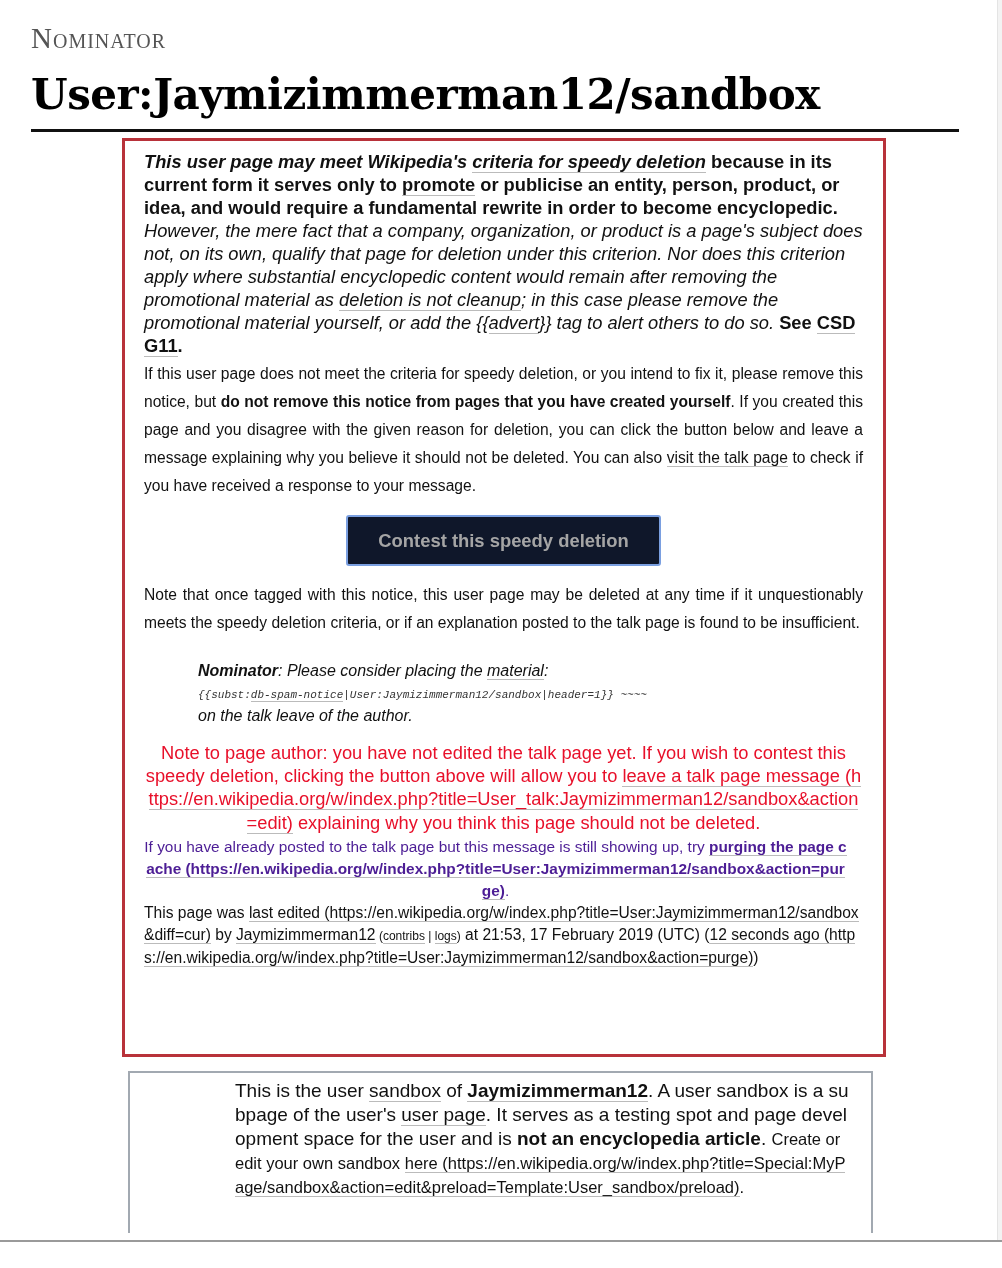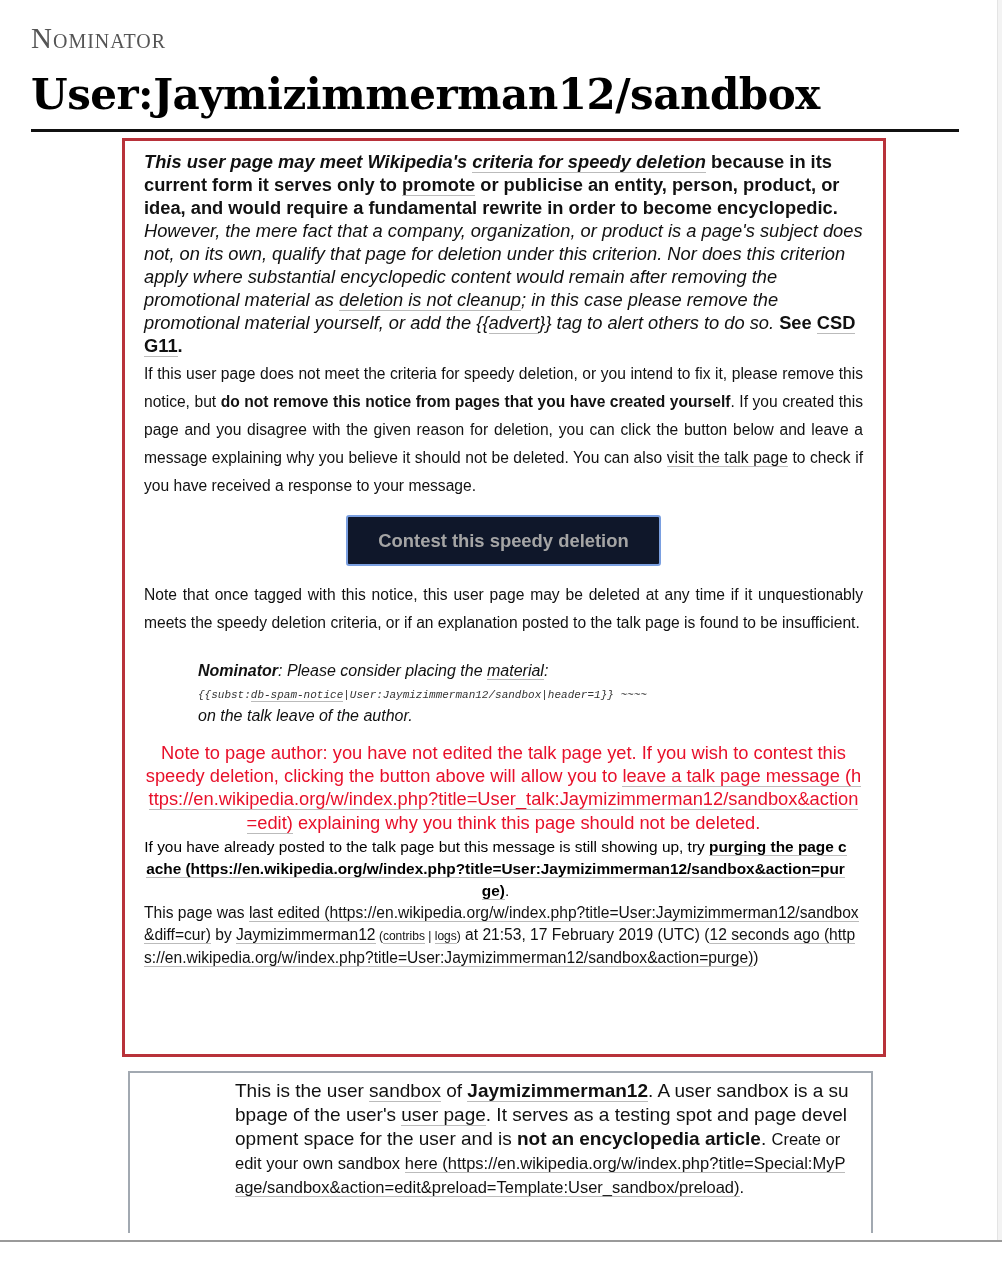--- a/index.html
+++ b/index.html
@@ -15,21 +15,21 @@
     .lead b { font-weight: bold; margin-top: 23px; }
     .body-p { font-size: 15.6px; line-height: 28px; margin: 3px 0 0 0; text-align: justify; }
     .btn-wrap { text-align: center; margin-top: 15px; height: 66px; }
     .contest-btn { display: inline-block; width: 311px; height: 47px; border: 2px solid #7a9fe0; border-radius: 3px; background: #0f172a; color: #a5a5a5; font-weight: bold; font-size: 18.4px; line-height: 47px; text-align: center; cursor: pointer; }
     .note-p { font-size: 15.6px; line-height: 27.5px; margin: 0; text-align: justify; }
     .nominator { margin: 24px 0 0 54px; font-size: 16px; line-height: 22px; }
     .nominator i { font-style: italic; }
     .code { font-family: "Liberation Mono", "DejaVu Sans Mono", monospace; font-style: italic; font-size: 11px; color: #333; line-height: 20px; }
     .red-main { color: #e8102a; font-size: 18.3px; line-height: 23.2px; text-align: center; margin: 14px 0 0 0; }
     .red-main .lnk { border-bottom-color: #bbb; }
-    .red-small { color: #000000; font-size: 15.4px; line-height: 22px; text-align: center; margin: 2px 16px 0 0; }
+    .red-small { color: #4c1d95; font-size: 15.4px; line-height: 22px; text-align: center; margin: 2px 16px 0 0; }
     .red-small b { font-weight: bold; }
     .edited { font-size: 15.6px; line-height: 22.3px; margin: 0; }
     .small { font-size: 12px; }
     .sandbox { position: absolute; left: 128px; top: 1071px; width: 741px; height: 160px; border-left: 2px solid #a2a9b1; border-right: 2px solid #a2a9b1; border-top: 2px solid #a2a9b1; }
     .sandbox-text { position: absolute; left: 105px; top: 6px; width: 615px; font-size: 19px; line-height: 24px; }
     .sandbox-text .sm { font-size: 16.5px; }
   </style>
 </head>
 <body>
 

